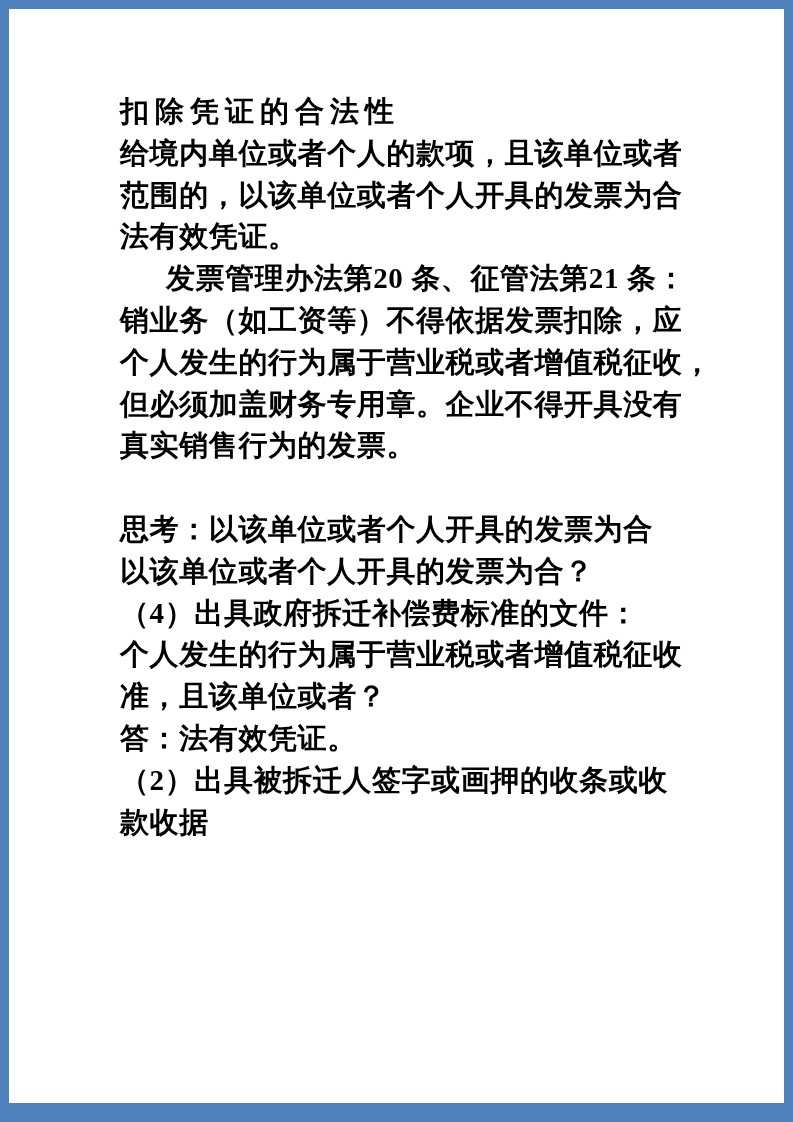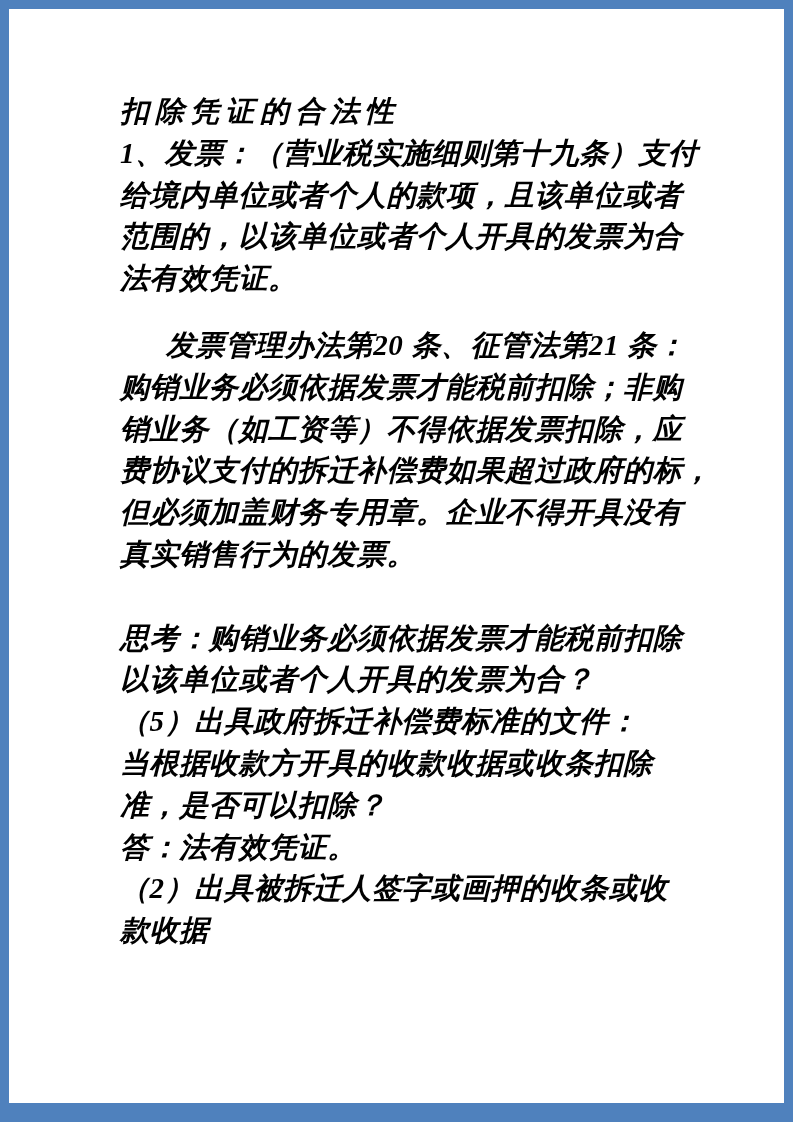--- a/index.html
+++ b/index.html
@@ -29,49 +29,45 @@
   }
   .line {
     font-family: "Liberation Serif", "DejaVu Serif", serif;
     font-weight: bold;
     font-size: 29px;
     line-height: 41.8px;
     letter-spacing: 0.6px;
     color: #000000;
     white-space: nowrap;
     min-height: 41.8px;
-    font-style: italic;
   }
   .title-line {
     letter-spacing: 6px;
   }
   .indent {
     padding-left: 46px;
-    margin-top: 25px;
   }
 </style>
 </head>
 <body>
 
 <div class="page">
   <div class="doc-text">
     <div class="line title-line">扣除凭证的合法性</div>
-    <div class="line">1、发票：（营业税实施细则第十九条）支付</div>
     <div class="line">给境内单位或者个人的款项，且该单位或者</div>
     <div class="line">范围的，以该单位或者个人开具的发票为合</div>
     <div class="line">法有效凭证。</div>
     <div class="line indent">发票管理办法第20 条、征管法第21 条：</div>
-    <div class="line">购销业务必须依据发票才能税前扣除；非购</div>
     <div class="line">销业务（如工资等）不得依据发票扣除，应</div>
-    <div class="line">费协议支付的拆迁补偿费如果超过政府的标，</div>
+    <div class="line">个人发生的行为属于营业税或者增值税征收，</div>
     <div class="line">但必须加盖财务专用章。企业不得开具没有</div>
     <div class="line">真实销售行为的发票。</div>
     <div class="line"></div>
-    <div class="line">思考：购销业务必须依据发票才能税前扣除</div>
+    <div class="line">思考：以该单位或者个人开具的发票为合</div>
     <div class="line">以该单位或者个人开具的发票为合？</div>
-    <div class="line">（5）出具政府拆迁补偿费标准的文件：</div>
-    <div class="line">当根据收款方开具的收款收据或收条扣除</div>
-    <div class="line">准，是否可以扣除？</div>
+    <div class="line">（4）出具政府拆迁补偿费标准的文件：</div>
+    <div class="line">个人发生的行为属于营业税或者增值税征收</div>
+    <div class="line">准，且该单位或者？</div>
     <div class="line">答：法有效凭证。</div>
     <div class="line">（2）出具被拆迁人签字或画押的收条或收</div>
     <div class="line">款收据</div>
   </div>
 </div>
 
 </body></html>

